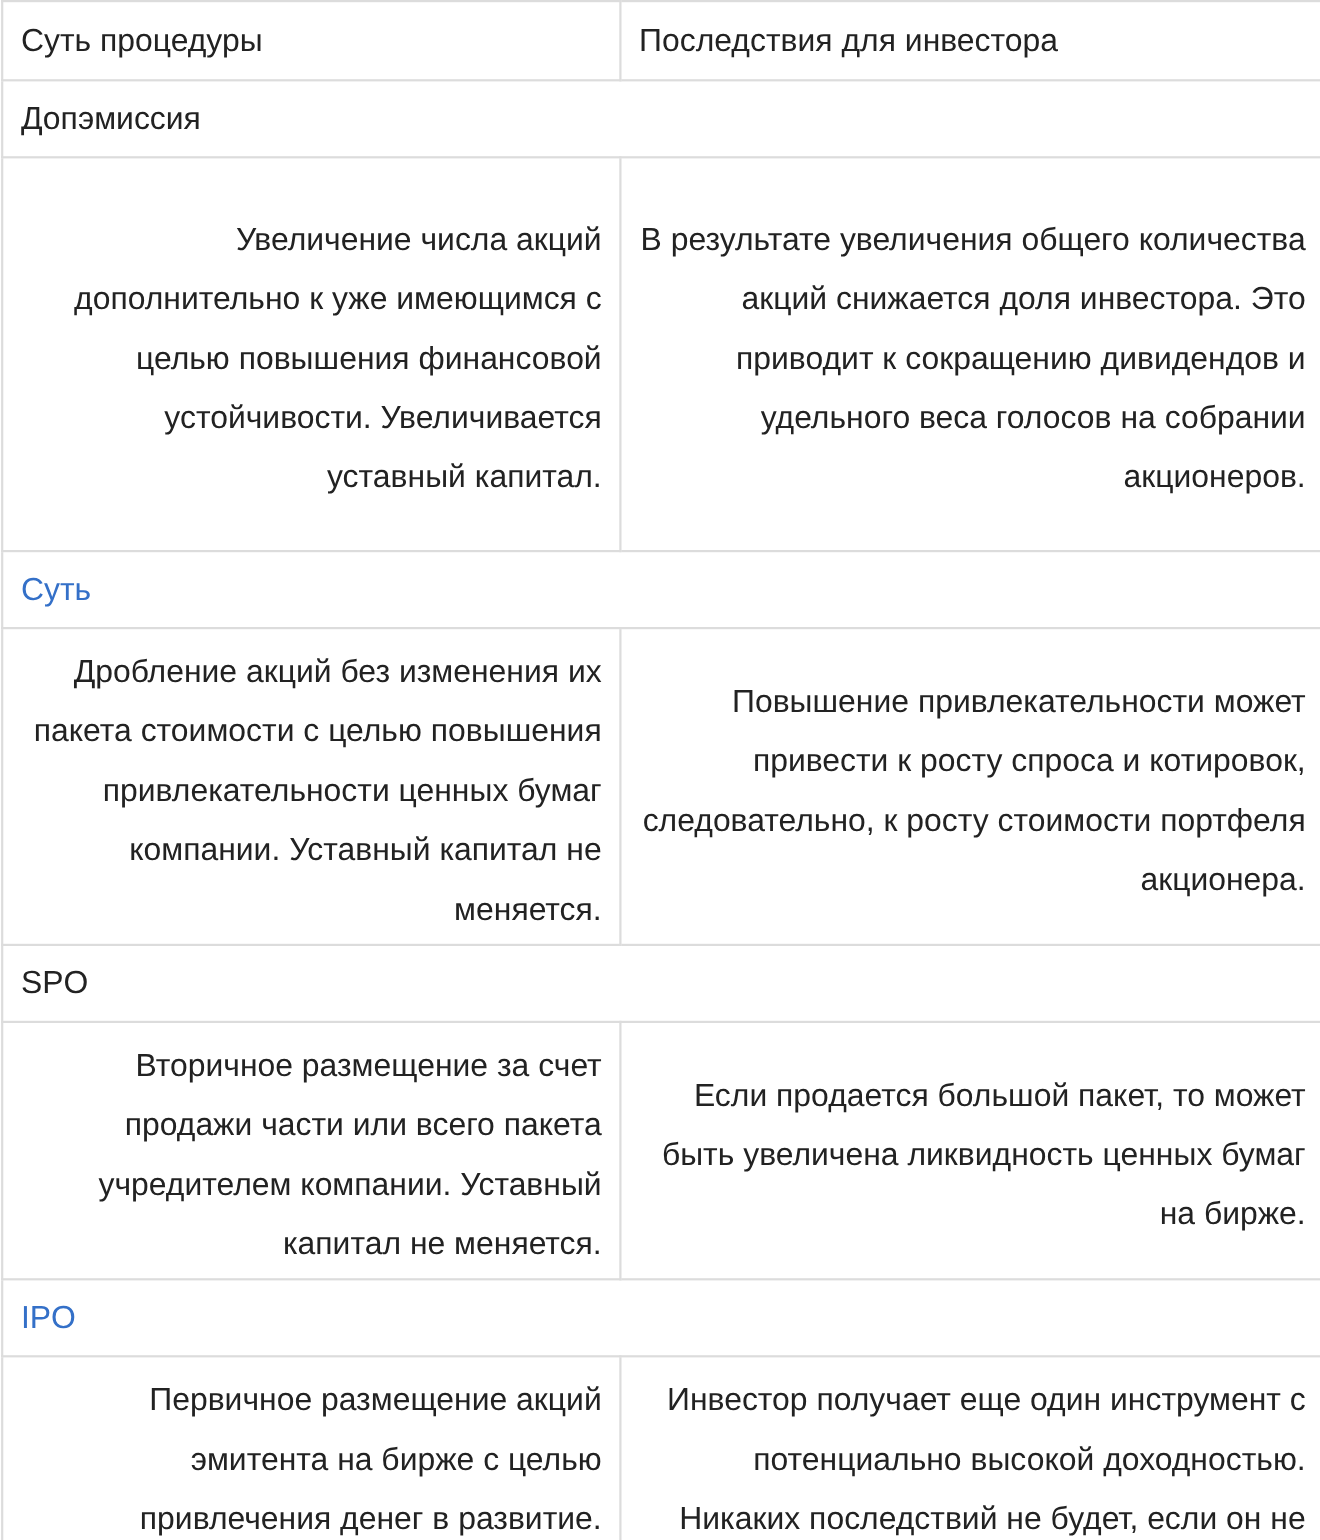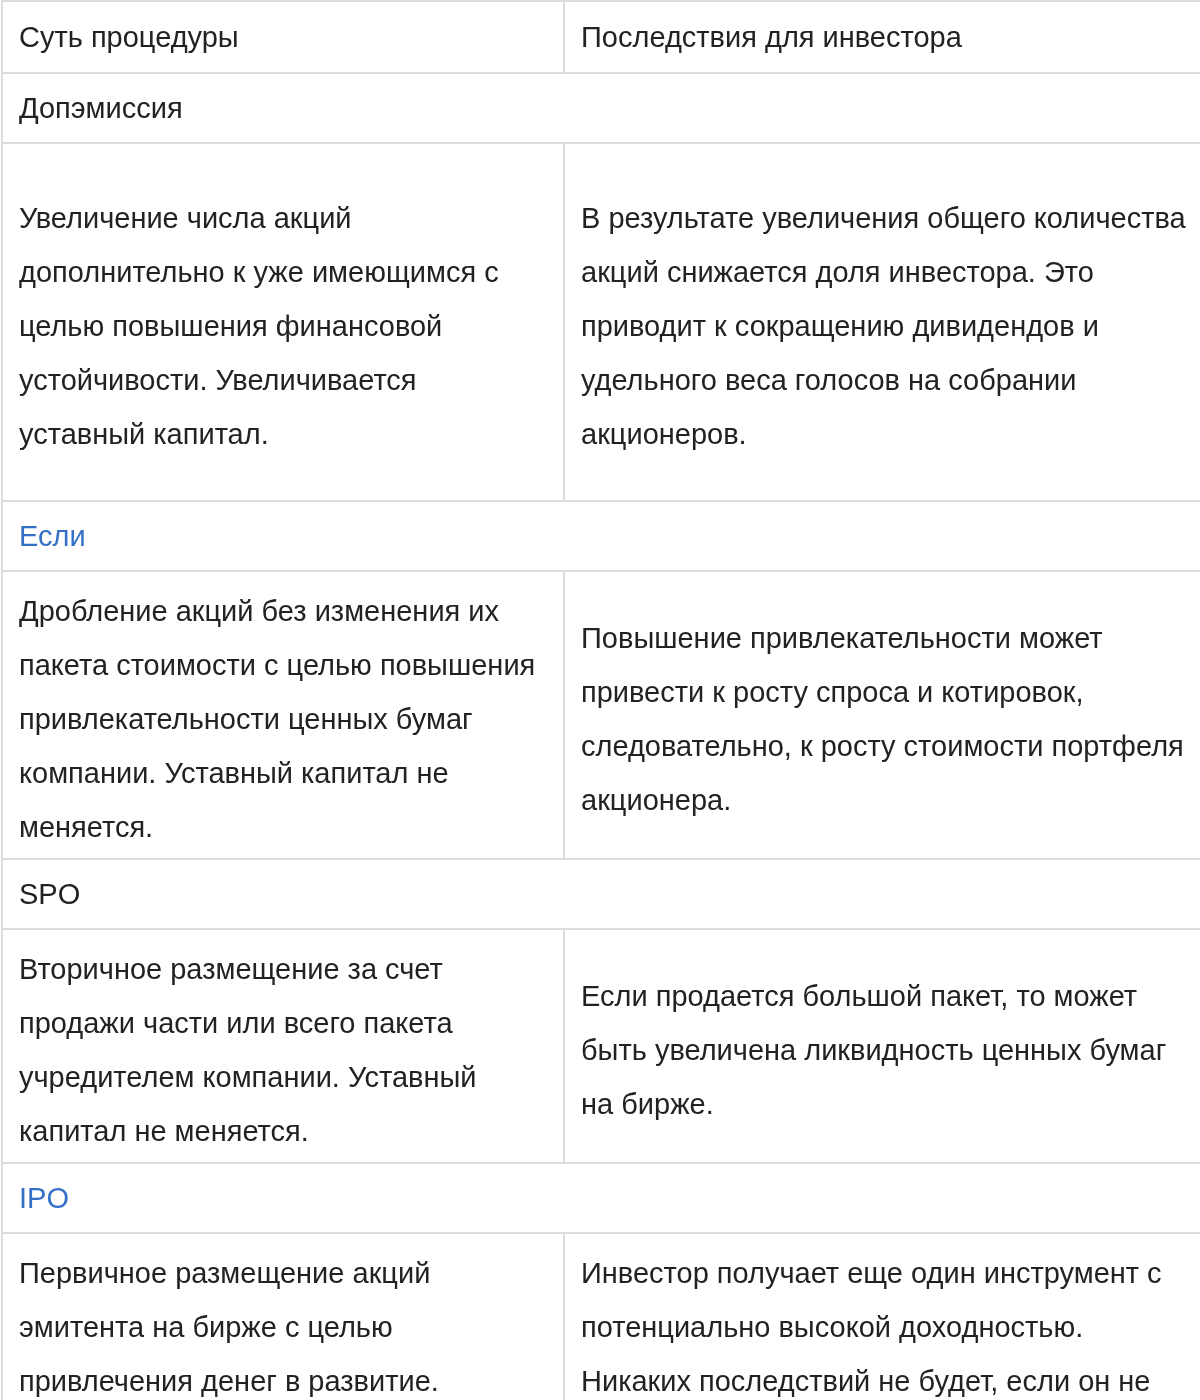--- a/index.html
+++ b/index.html
@@ -16,21 +16,21 @@
   td {
     border: 2px solid #dcdcdc;
     padding: 0 16px;
     vertical-align: middle;
     line-height: 54px;
   }
   col.c1 { width: 562px; }
   col.c2 { width: 640px; }
   tr.hdr td { height: 70px; }
   tr.sec td { height: 68px; }
-  tr.body td { padding-top: 8px; padding-bottom: 0; }
+  tr.body td { padding-top: 8px; padding-bottom: 0; text-align: right; }
   .link { color: #3470c8; text-decoration: none; cursor: pointer; }
 </style>
 </head>
 <body>
 
 <table>
   <colgroup>
       <col class="c1">
       <col class="c2">
     </colgroup>
@@ -42,21 +42,21 @@
 
   <tr class="sec">
     <td colspan="2">Допэмиссия</td>
   </tr>
   <tr class="body" style="height:358px">
     <td>Увеличение числа акций дополнительно к уже имеющимся с целью повышения финансовой устойчивости. Увеличивается уставный капитал.</td>
     <td>В результате увеличения общего количества акций снижается доля инвестора. Это приводит к сокращению дивидендов и удельного веса голосов на собрании акционеров.</td>
   </tr>
 
   <tr class="sec">
-    <td colspan="2"><a class="link">Если</a></td>
+    <td colspan="2"><a class="link">Суть</a></td>
   </tr>
   <tr class="body" style="height:288px">
     <td>Дробление акций без изменения их пакета стоимости с целью повышения привлекательности ценных бумаг компании. Уставный капитал не меняется.</td>
     <td>Повышение привлекательности может привести к росту спроса и котировок, следовательно, к росту стоимости портфеля акционера.</td>
   </tr>
 
   <tr class="sec">
     <td colspan="2">SPO</td>
   </tr>
   <tr class="body" style="height:234px">

